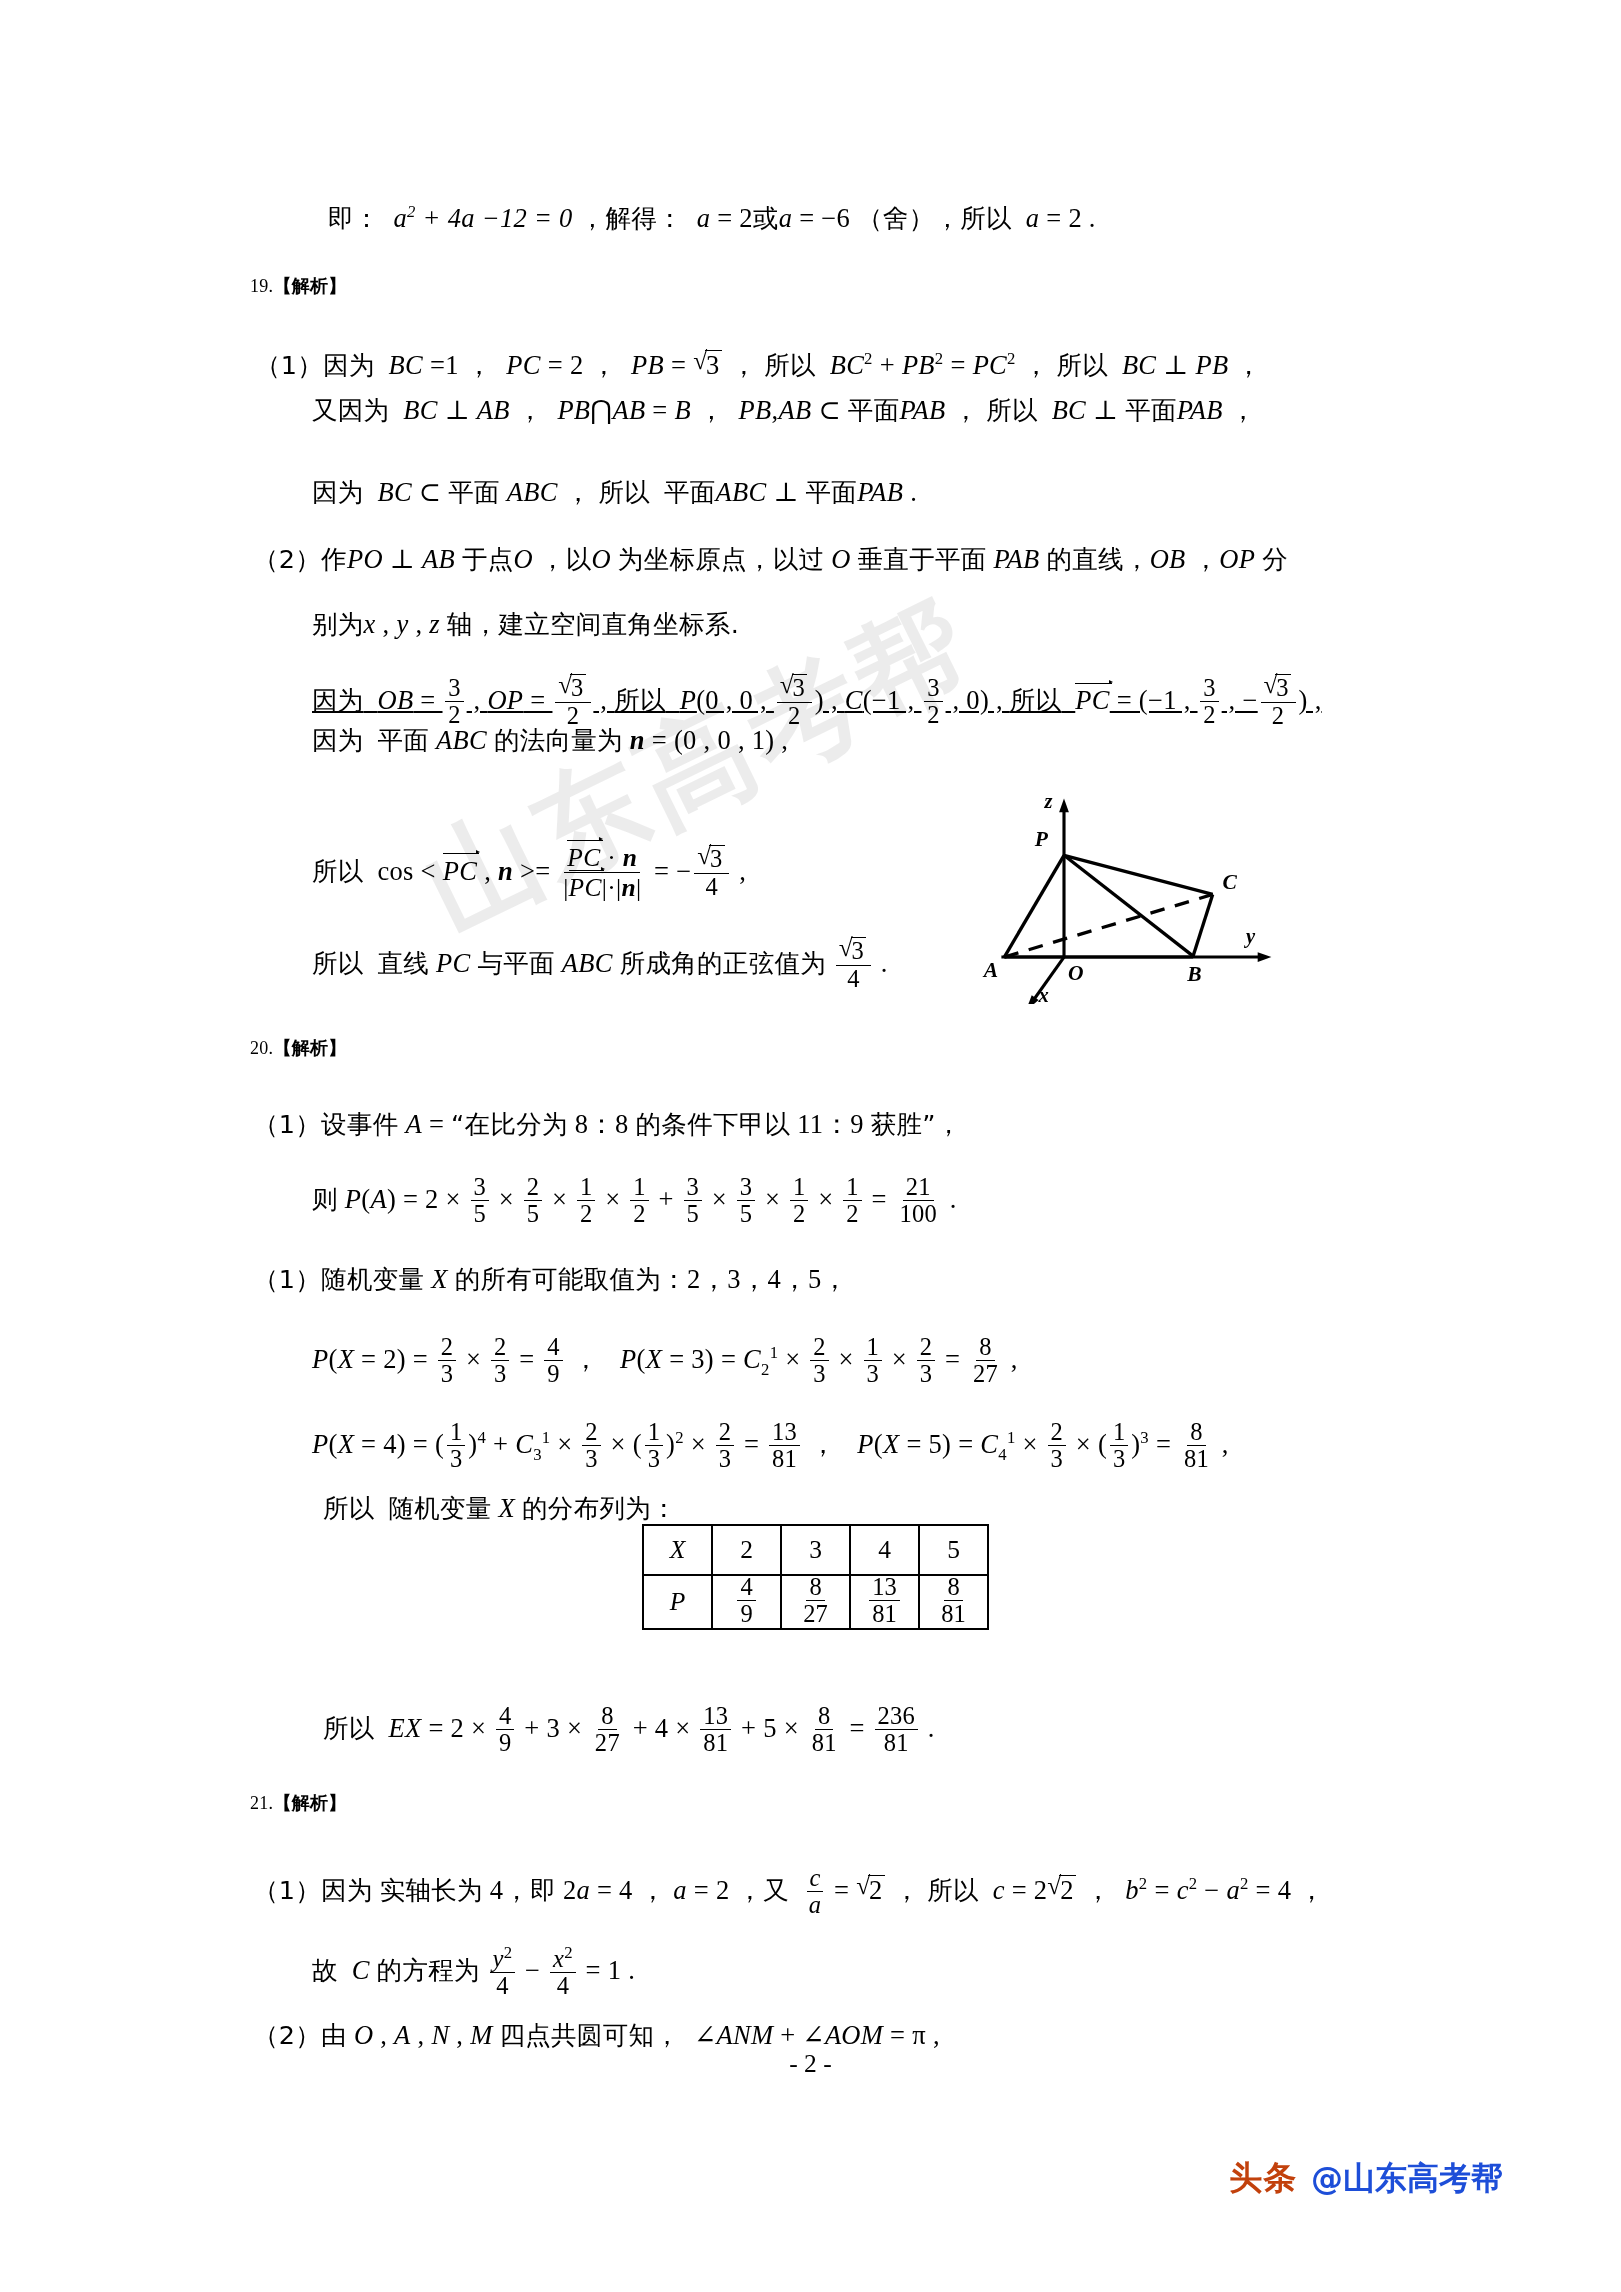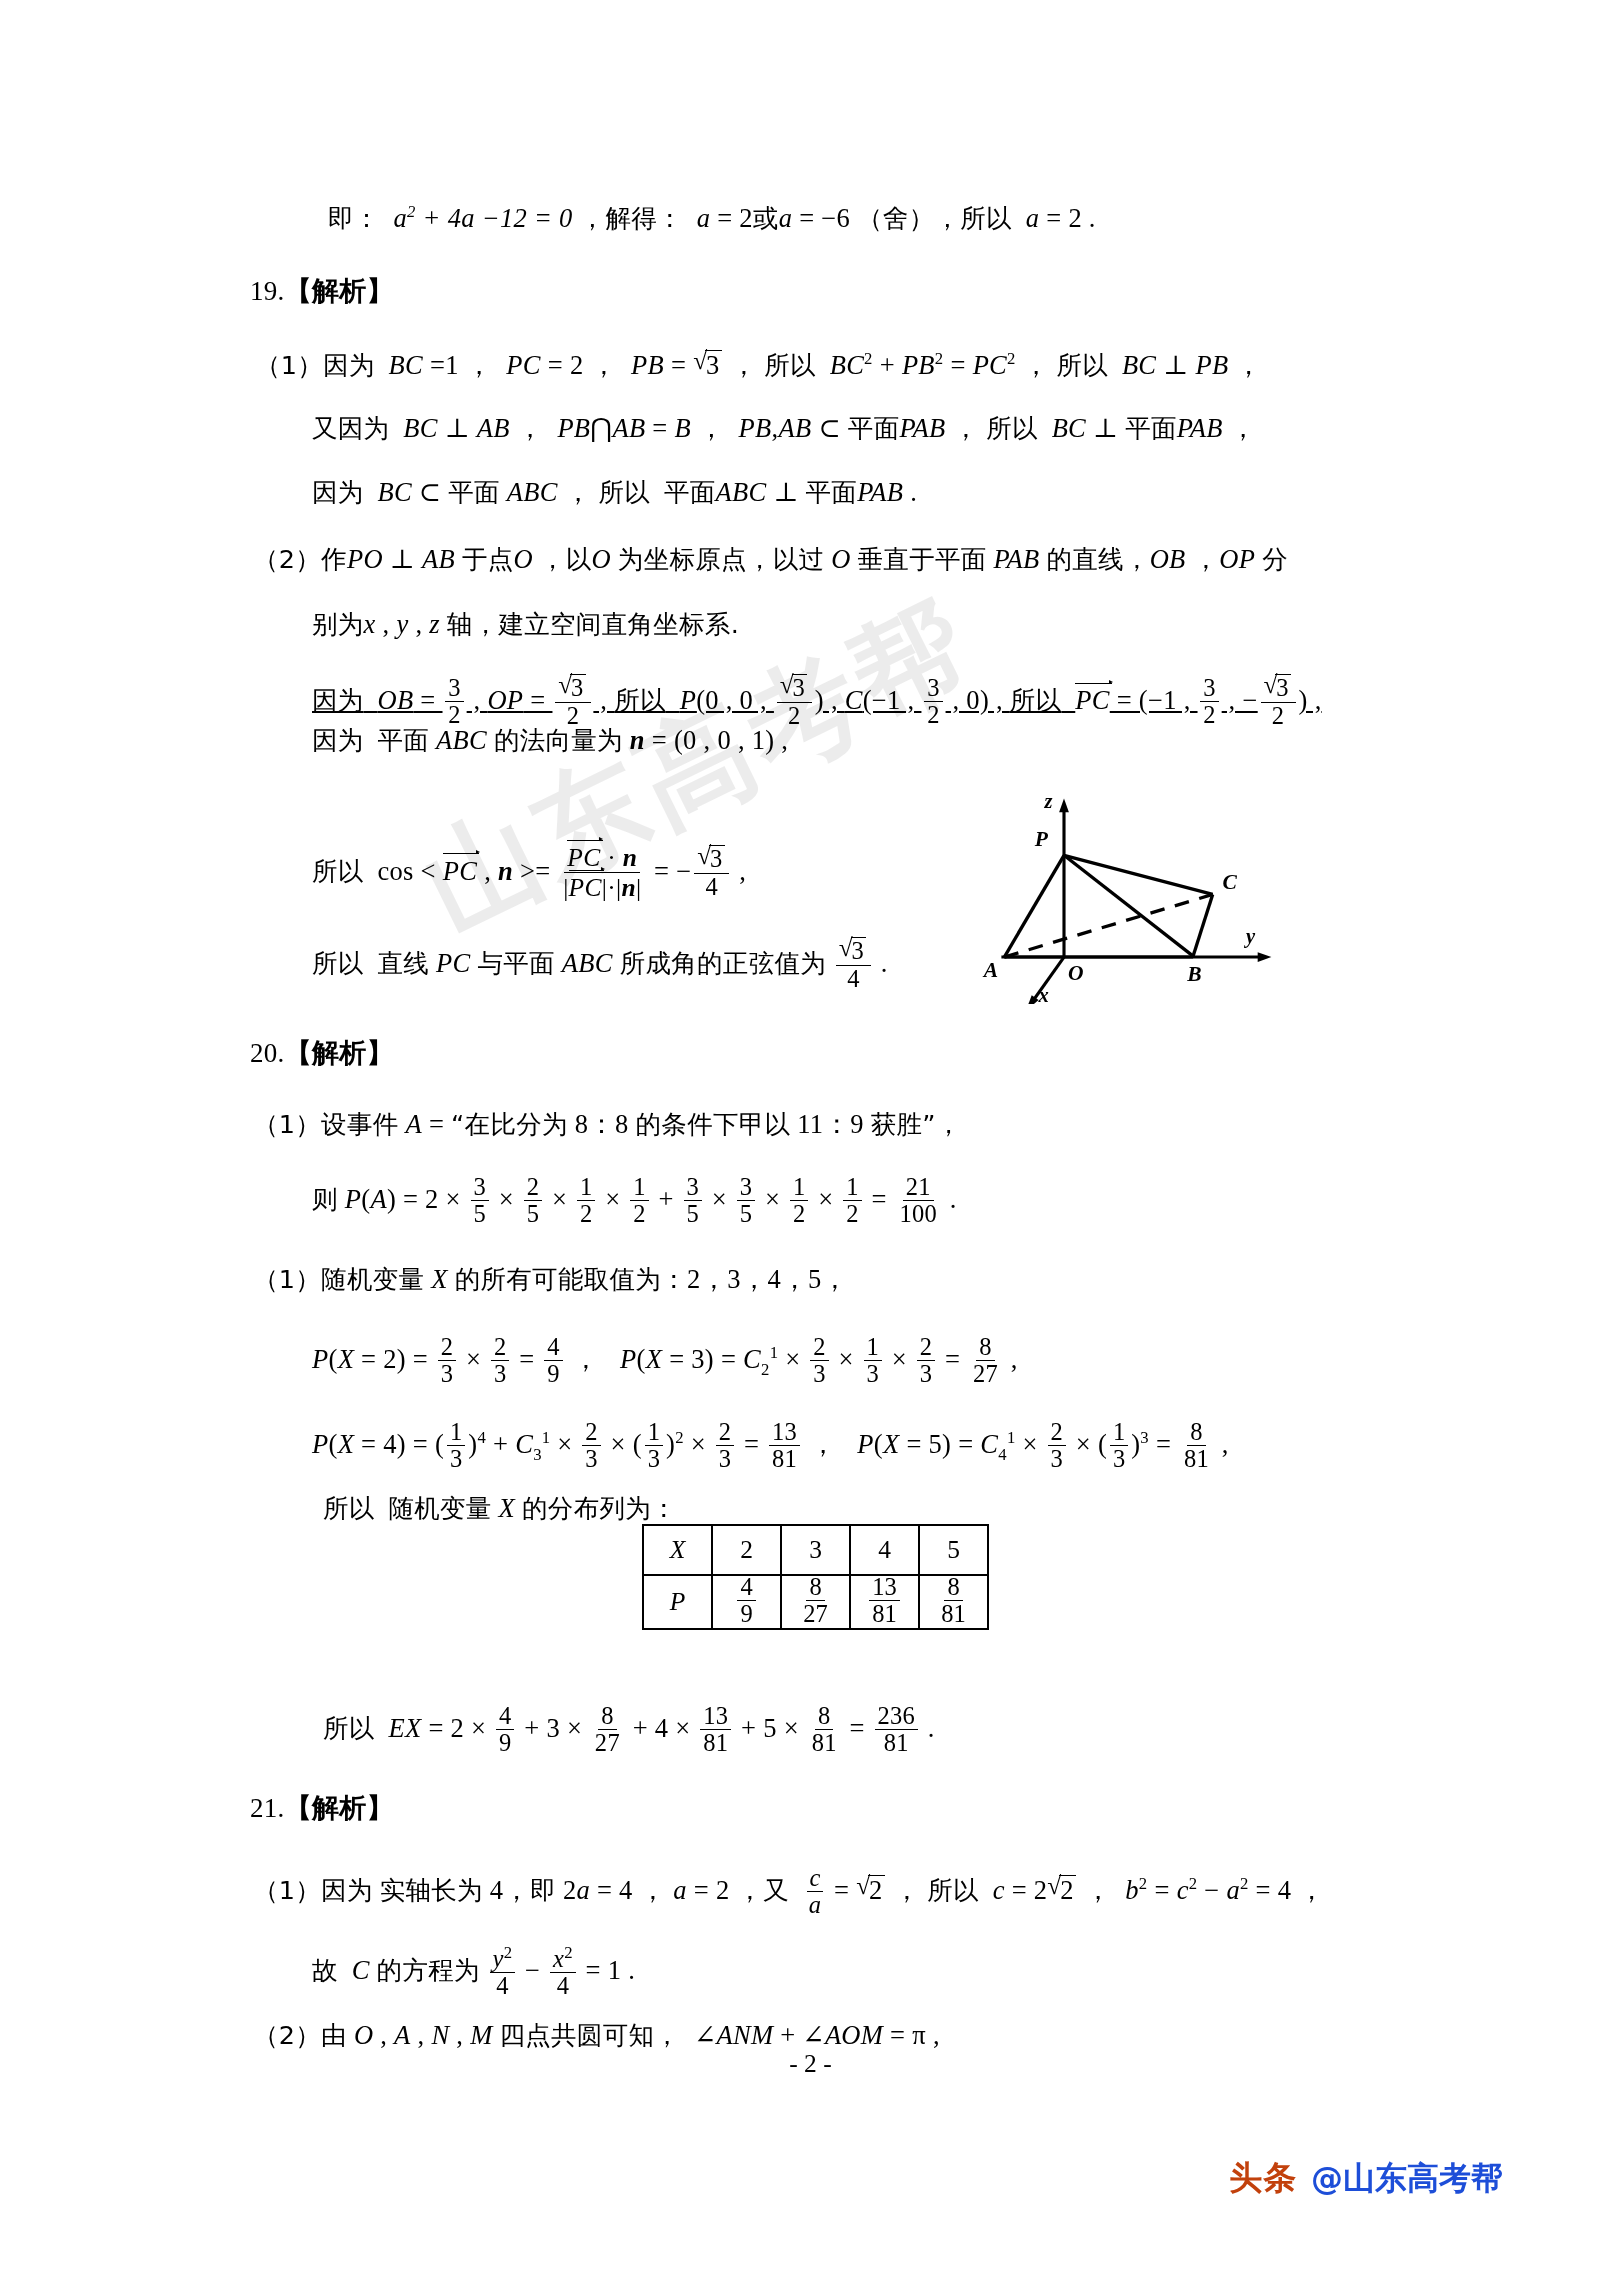--- a/index.html
+++ b/index.html
@@ -26,21 +26,21 @@
   .line {
     position: absolute;
     font-size: 26.5px;
     line-height: 1.0;
     white-space: nowrap;
     letter-spacing: 0.3px;
   }
   .cn { font-family: "DejaVu Sans", "Liberation Sans", sans-serif; font-size: 25.5px; }
   .hdr {
     font-family: "Liberation Serif", serif;
-    font-size: 27px;
+    font-size: 18px;
     font-weight: normal;
   }
   .hdr .bk { font-family: "DejaVu Sans", sans-serif; font-weight: bold; }
   .it { font-style: italic; font-family: "Liberation Serif", serif; }
   .bi { font-style: italic; font-weight: bold; font-family: "Liberation Serif", serif; }
   .upn { font-size: 16.7px; vertical-align: super; }
   .sub { font-size: 16.7px; vertical-align: sub; }
 
   
   .frac {
@@ -203,21 +203,21 @@
     <span>19.</span><span class="bk">【解析】</span>
   </div>
 
   <div class="line" style="left:255px; top:350px;">
     <span class="cn">（1）因为</span>&nbsp;
     <span class="it">BC</span> =1 ，&nbsp; <span class="it">PC</span> = 2 ，&nbsp; <span class="it">PB</span> = <span class="sq"><span>3</span></span> ，
     <span class="cn">所以</span>&nbsp; <span class="it">BC</span><span class="upn">2</span> + <span class="it">PB</span><span class="upn">2</span> = <span class="it">PC</span><span class="upn">2</span> ，
     <span class="cn">所以</span>&nbsp; <span class="it">BC</span> ⊥ <span class="it">PB</span> ，
   </div>
 
-  <div class="line" style="left:312px; top:415px;">
+  <div class="line" style="left:312px; top:397px;">
     <span class="cn">又因为</span>&nbsp; <span class="it">BC</span> ⊥ <span class="it">AB</span> ，&nbsp;
     <span class="it">PB</span>⋂<span class="it">AB</span> = <span class="it">B</span> ，&nbsp;
     <span class="it">PB</span>,<span class="it">AB</span> ⊂ <span class="cn">平面</span><span class="it">PAB</span> ，
     <span class="cn">所以</span>&nbsp; <span class="it">BC</span> ⊥ <span class="cn">平面</span><span class="it">PAB</span> ，
   </div>
 
   <div class="line" style="left:312px; top:479px;">
     <span class="cn">因为</span>&nbsp; <span class="it">BC</span> ⊂ <span class="cn">平面</span> <span class="it">ABC</span> ，
     <span class="cn">所以</span>&nbsp; <span class="cn">平面</span><span class="it">ABC</span> ⊥ <span class="cn">平面</span><span class="it">PAB</span> .
   </div>

